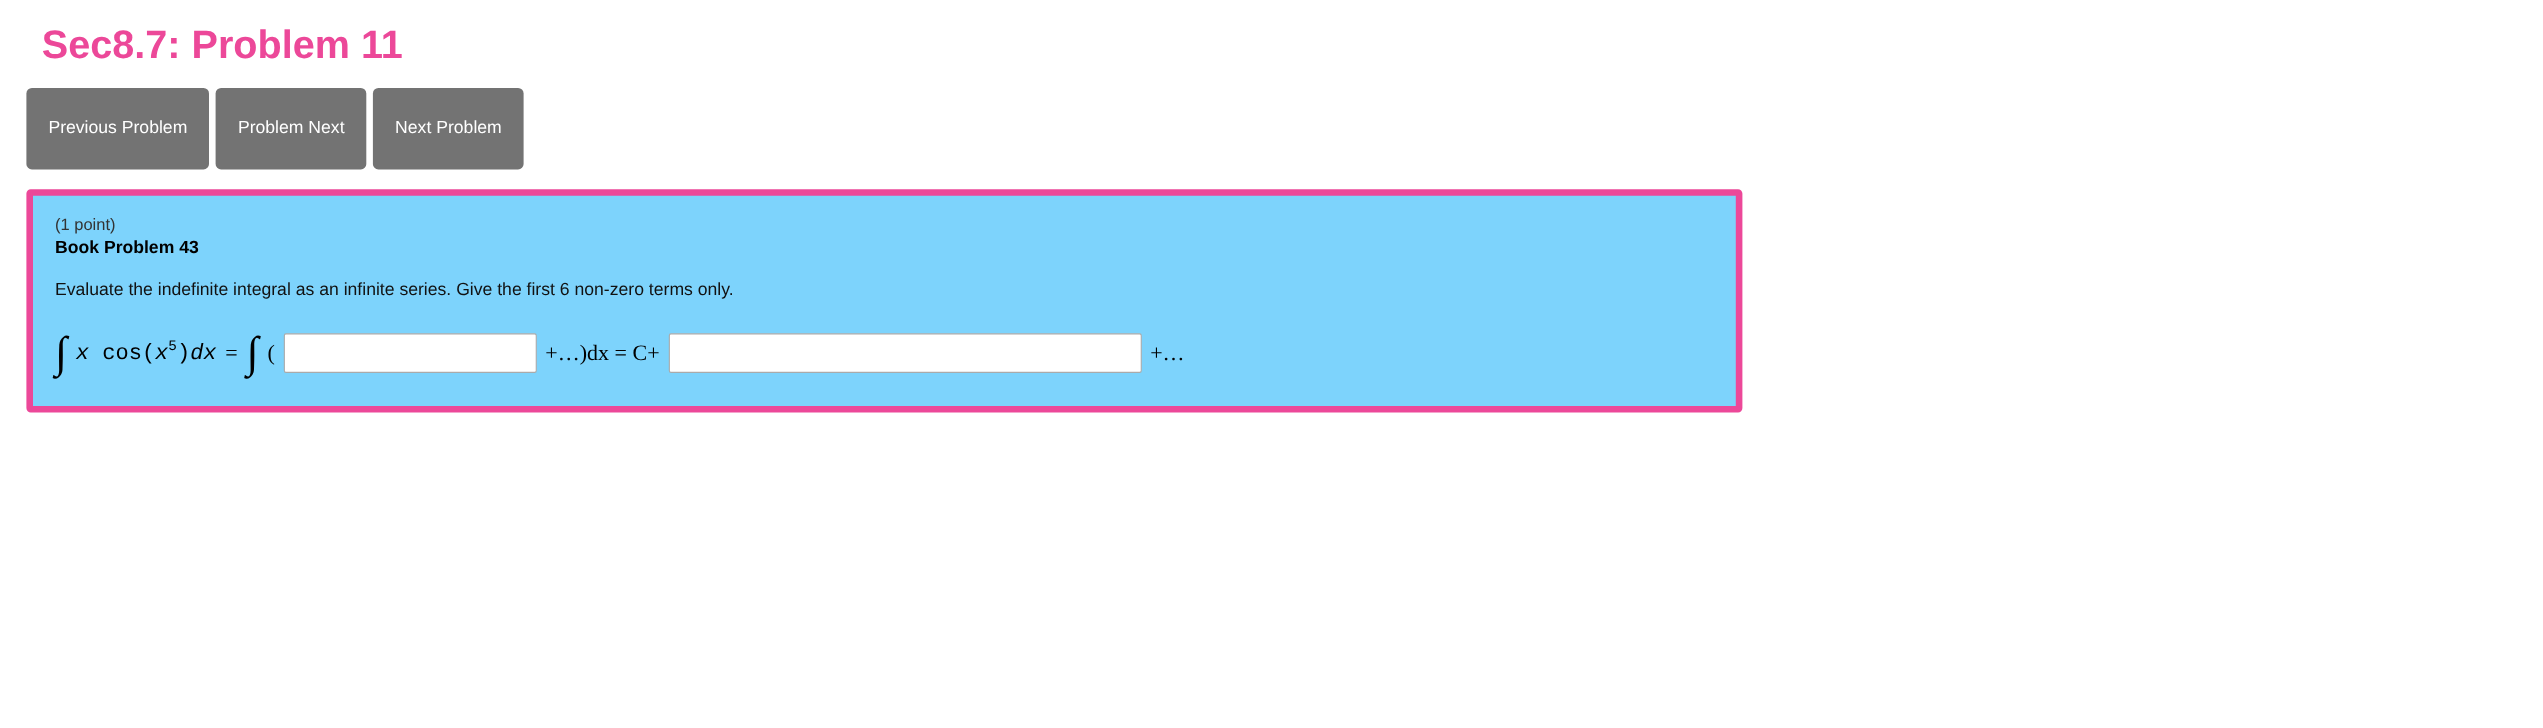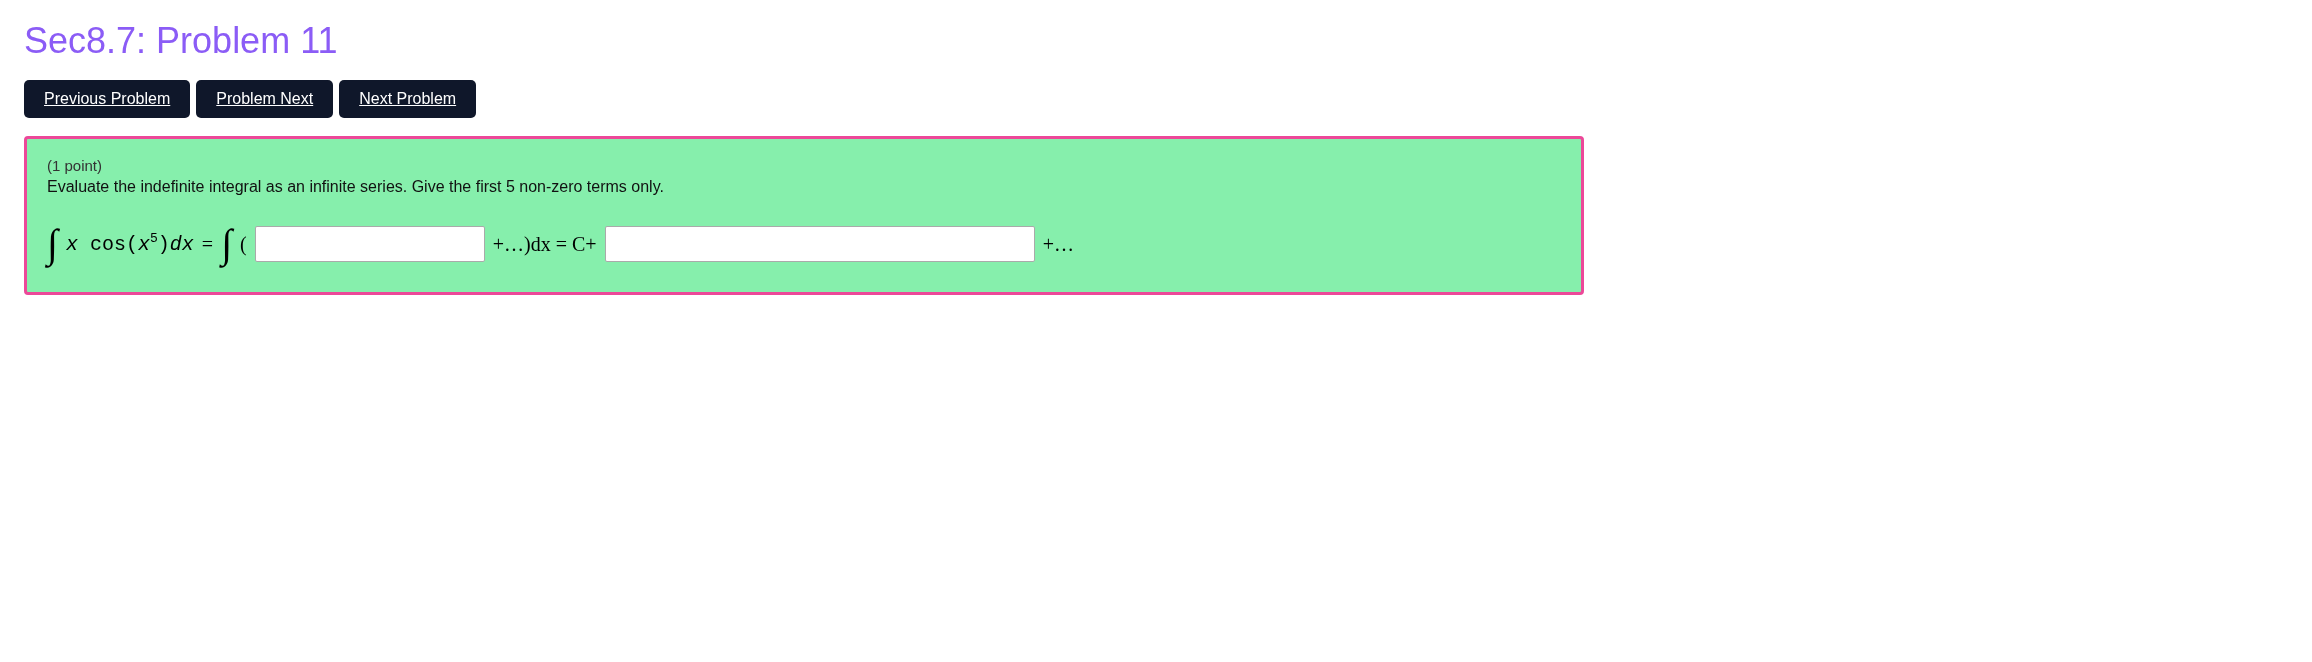--- a/index.html
+++ b/index.html
@@ -11,46 +11,46 @@
     body {
       font-family: Arial, Helvetica, sans-serif;
       font-size: 16px;
       background: #ffffff;
       padding: 20px 24px;
       color: #000000;
     }
 
     .page-title {
       font-size: 36px;
-      font-weight: 400;
+      font-weight: 700;
       margin-bottom: 18px;
-      color: #8b5cf6;
+      color: #ec4899;
+      margin-left: 14px;
     }
 
     .nav-buttons {
       display: flex;
       gap: 6px;
       margin-bottom: 18px;
     }
 
     .nav-btn {
-      background-color: #0f172a;
+      background-color: #737373;
       color: #ffffff;
       border: none;
       border-radius: 5px;
-      padding: 10px 20px;
+      padding: 28px 20px;
       font-size: 16px;
       cursor: pointer;
       font-weight: 500;
-      text-decoration: underline;
     }
 
     .problem-box {
-      background-color: #86efac;
-      border: 3px solid #ec4899;
+      background-color: #7dd3fc;
+      border: 6px solid #ec4899;
       border-radius: 4px;
       padding: 18px 20px 28px 20px;
       max-width: 1560px;
     }
 
     .problem-meta {
       font-size: 15px;
       color: #333;
       margin-bottom: 4px;
     }
@@ -122,21 +122,22 @@
 <h1 class="page-title">Sec8.7: Problem 11</h1>
 
 <div class="nav-buttons">
   <button class="nav-btn">Previous Problem</button>
   <button class="nav-btn">Problem Next</button>
   <button class="nav-btn">Next Problem</button>
 </div>
 
 <div class="problem-box">
   <div class="problem-meta">(1 point)</div>
-  <div class="problem-description">Evaluate the indefinite integral as an infinite series. Give the first 5 non-zero terms only.</div>
+  <div class="problem-title">Book Problem 43</div>
+  <div class="problem-description">Evaluate the indefinite integral as an infinite series. Give the first 6 non-zero terms only.</div>
 
   <div class="math-line">
     <span class="integral-symbol">∫</span>
     <span class="math-expr">
       <i>x</i> cos(<i>x</i><sup>5</sup>)<i>dx</i>
     </span>
     <span class="math-text">=</span>
     <span class="integral-symbol">∫</span>
     <span class="math-text">(</span>
     <input class="answer-input answer-input-short" type="text" placeholder="" style="">

